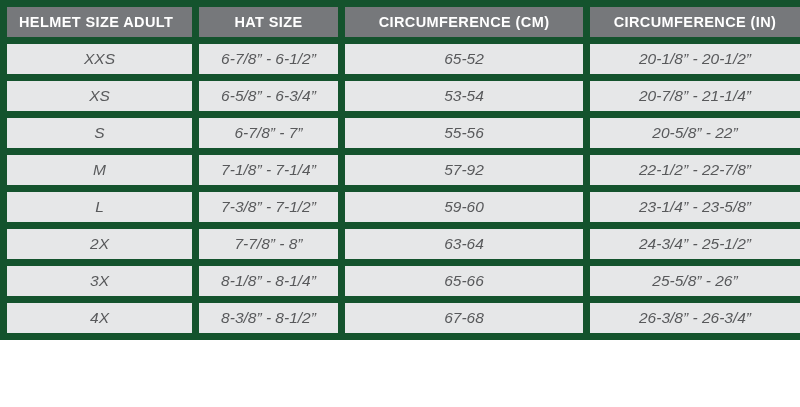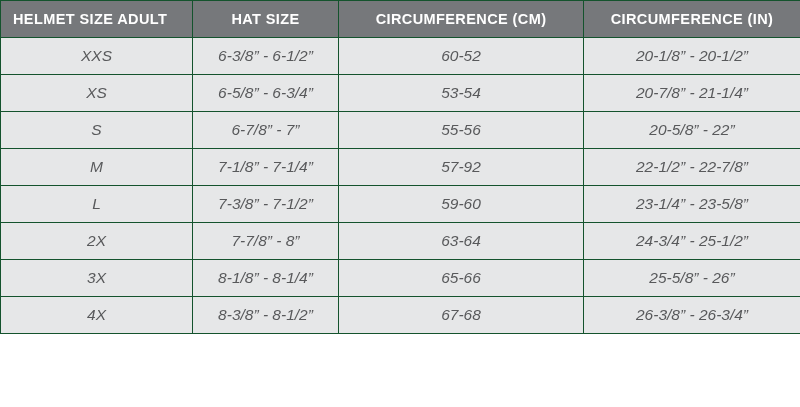--- a/index.html
+++ b/index.html
@@ -13,21 +13,21 @@
     font-family: "Liberation Sans", sans-serif;
     overflow: hidden;
   }
   .size-chart {
     width: 800px;
     border-collapse: collapse;
     table-layout: fixed;
   }
   .size-chart th,
   .size-chart td {
-    border: 1px solid #14532d;
+    border: 7px solid #14532d;
     text-align: center;
     vertical-align: middle;
     padding: 0;
     height: 37px;
     box-sizing: border-box;
   }
   thead th {
     background: #76787b;
     color: #ffffff;
     font-size: 14.5px;
@@ -66,22 +66,22 @@
     <tr>
       <th class="col-helmet">HELMET SIZE ADULT</th>
       <th>HAT SIZE</th>
       <th>CIRCUMFERENCE (CM)</th>
       <th>CIRCUMFERENCE (IN)</th>
     </tr>
   </thead>
   <tbody>
     <tr>
       <td>XXS</td>
-      <td>6-3/8” - 6-1/2”</td>
-      <td>60-52</td>
+      <td>6-7/8” - 6-1/2”</td>
+      <td>65-52</td>
       <td>20-1/8” - 20-1/2”</td>
     </tr>
     <tr>
       <td>XS</td>
       <td>6-5/8” - 6-3/4”</td>
       <td>53-54</td>
       <td>20-7/8” - 21-1/4”</td>
     </tr>
     <tr>
       <td>S</td>

